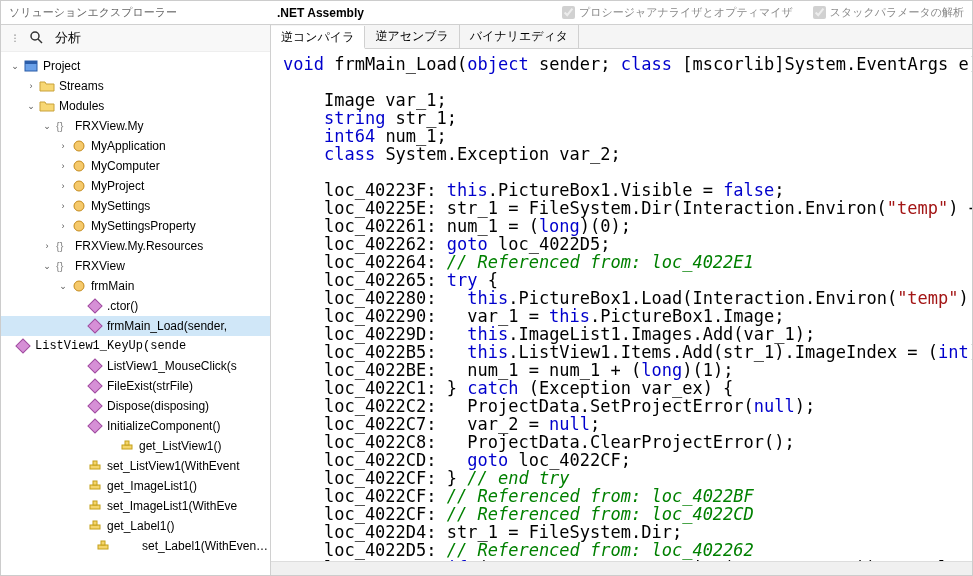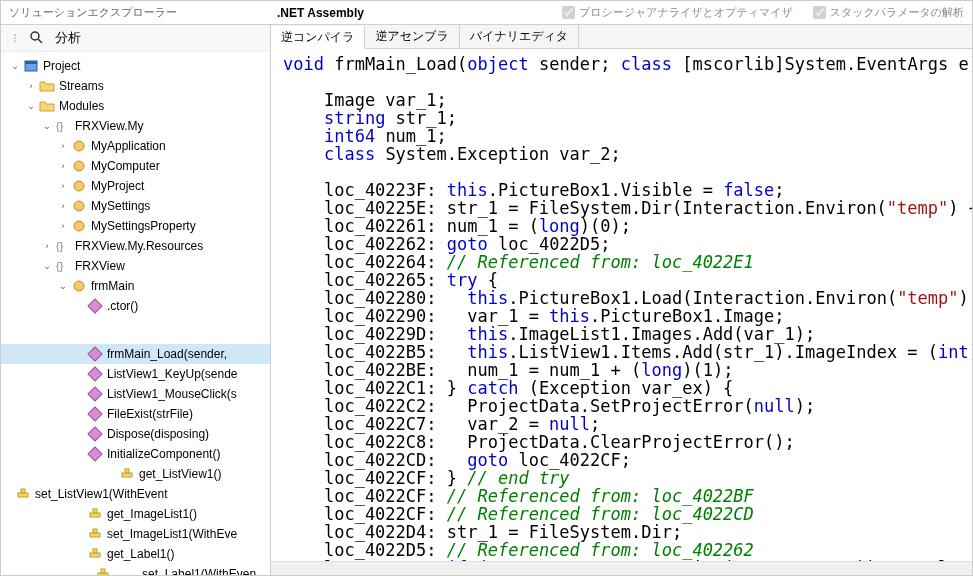--- a/index.html
+++ b/index.html
@@ -204,32 +204,32 @@
               <span class="twisty blank">·</span>
               <span class="icon">
                 <svg viewBox="0 0 16 16">
                   <rect x="3" y="3" width="10" height="10" fill="#d68fd6" stroke="#a04aa0" transform="rotate(45 8 8)"></rect>
                 </svg>
               </span>
               <span class="label">.ctor()</span>
             </div>
           </li>
           <li>
-            <div class="node selected" style="padding-left: 72px; margin-top: 28px;">
+            <div class="node selected" style="padding-left: 72px;">
               <span class="twisty blank">·</span>
               <span class="icon">
                 <svg viewBox="0 0 16 16">
                   <rect x="3" y="3" width="10" height="10" fill="#d68fd6" stroke="#a04aa0" transform="rotate(45 8 8)"></rect>
                 </svg>
               </span>
               <span class="label">frmMain_Load(sender,</span>
             </div>
           </li>
           <li>
-            <div class="node" style="padding-left: 72px;">
+            <div class="node" style=" font-family: Liberation Mono, monospace;">
               <span class="twisty blank">·</span>
               <span class="icon">
                 <svg viewBox="0 0 16 16">
                   <rect x="3" y="3" width="10" height="10" fill="#d68fd6" stroke="#a04aa0" transform="rotate(45 8 8)"></rect>
                 </svg>
               </span>
               <span class="label">ListView1_KeyUp(sende</span>
             </div>
           </li>
           <li>
@@ -282,21 +282,21 @@
               <span class="icon">
                 <svg viewBox="0 0 16 16">
                   <rect x="3" y="7" width="10" height="4" fill="#f5d56b" stroke="#c4a01a"></rect>
                   <rect x="6" y="3" width="4" height="4" fill="#f5d56b" stroke="#c4a01a"></rect>
                 </svg>
               </span>
               <span class="label">get_ListView1()</span>
             </div>
           </li>
           <li>
-            <div class="node" style="">
+            <div class="node" style="padding-left: 72px;">
               <span class="twisty blank">·</span>
               <span class="icon">
                 <svg viewBox="0 0 16 16">
                   <rect x="3" y="7" width="10" height="4" fill="#f5d56b" stroke="#c4a01a"></rect>
                   <rect x="6" y="3" width="4" height="4" fill="#f5d56b" stroke="#c4a01a"></rect>
                 </svg>
               </span>
               <span class="label">set_ListView1(WithEvent</span>
             </div>
           </li>

